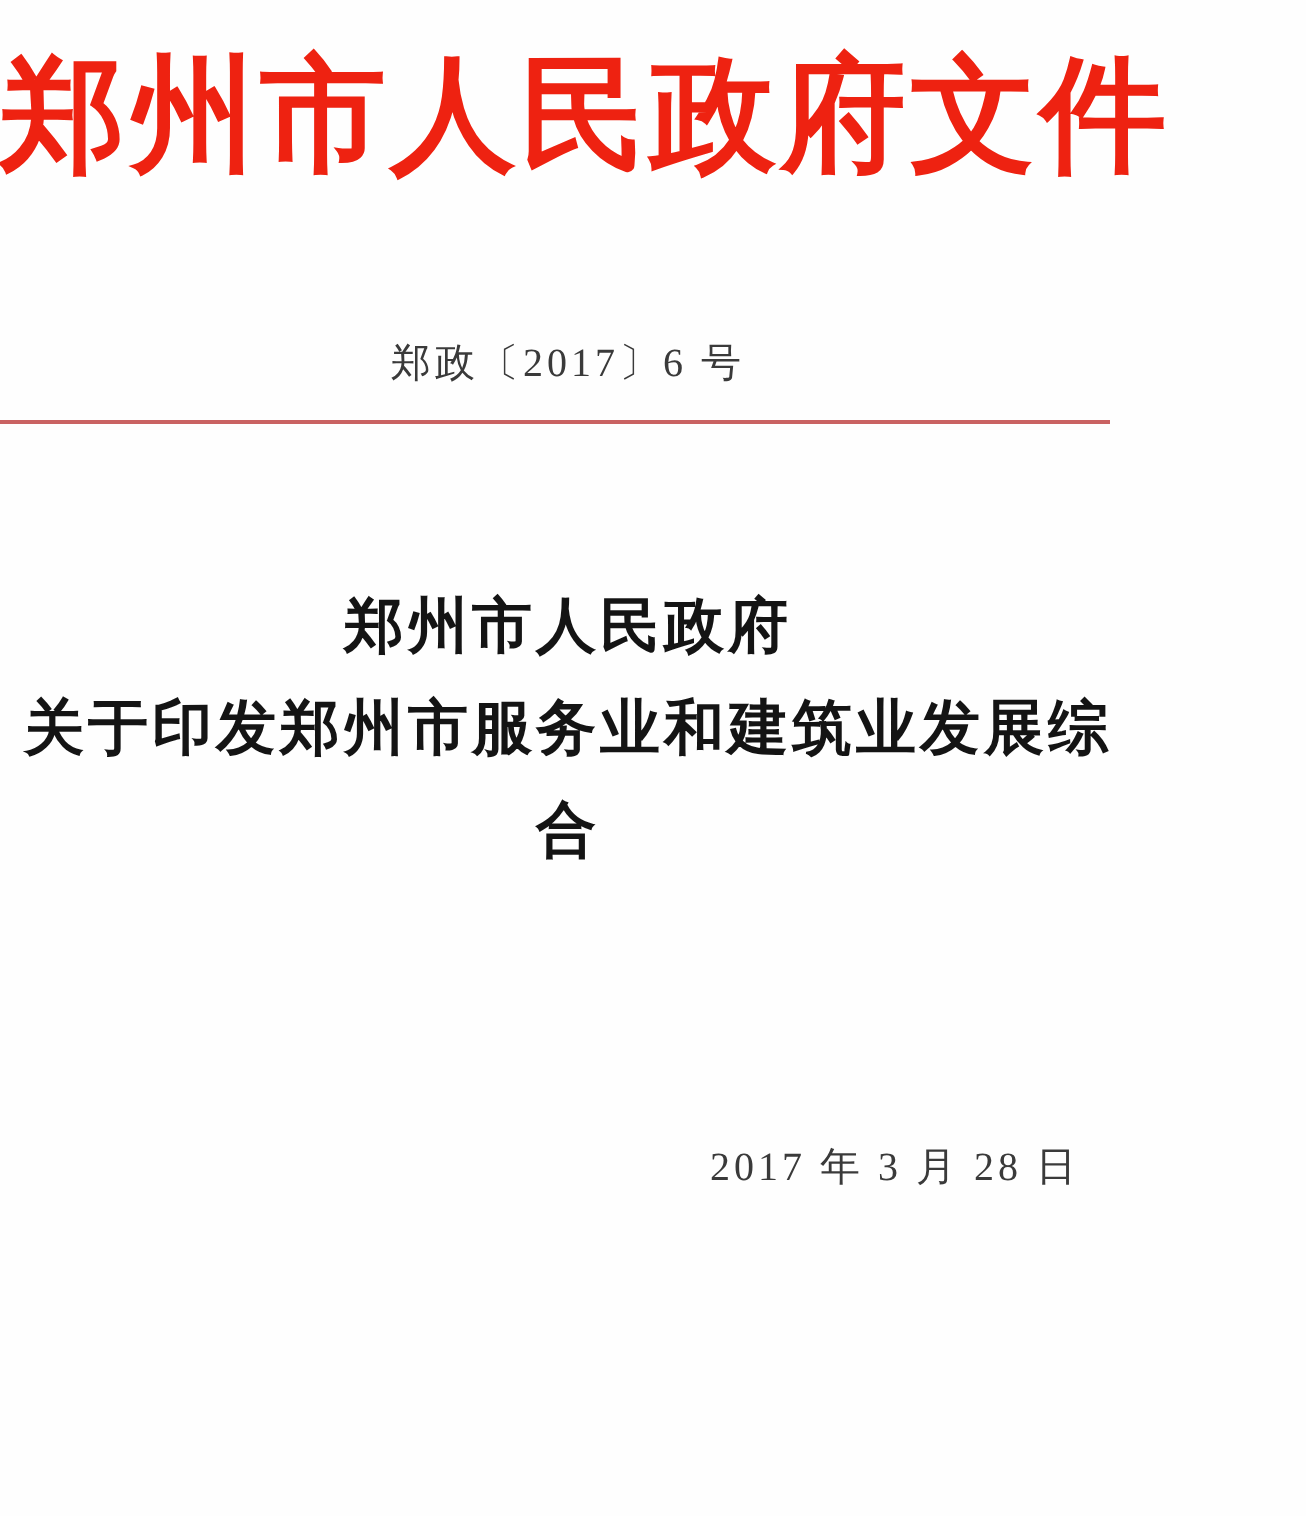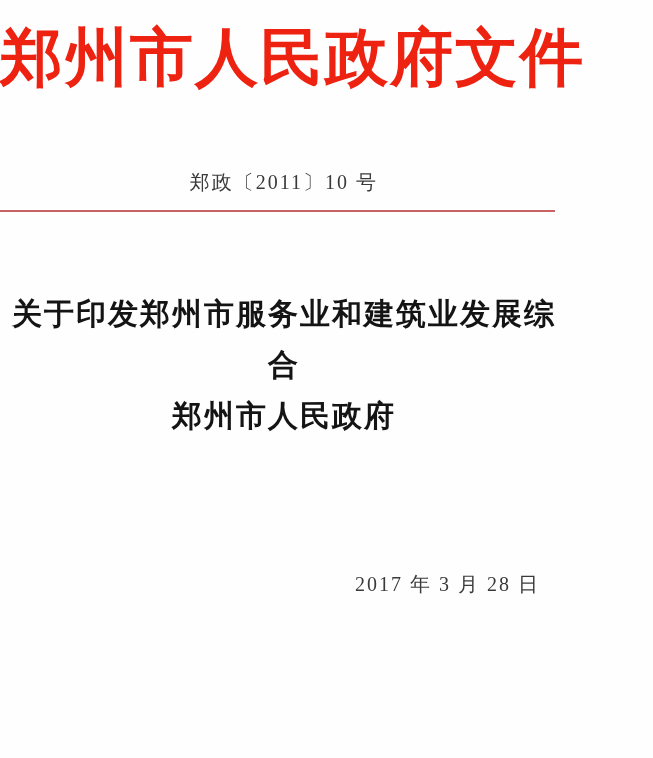--- a/index.html
+++ b/index.html
@@ -86,27 +86,27 @@
     white-space: nowrap;
   }
 </style>
 </head>
 <body>
 
 <div class="page">
 
   <header>
     <h1 class="header-title">郑州市人民政府文件</h1>
-    <div class="doc-number">郑政〔2011〕10 号</div>
+    <div class="doc-number">郑政〔2017〕6 号</div>
     <hr class="red-line">
   </header>
 
   <main>
     <div class="title-block">
+      <div>郑州市人民政府</div>
       <div>关于印发郑州市服务业和建筑业发展综合</div>
-      <div>郑州市人民政府</div>
     </div>
 
 
     <div class="date-line">2017 年 3 月 28 日</div>
   </main>
 
 </div>
 
 </body></html>

